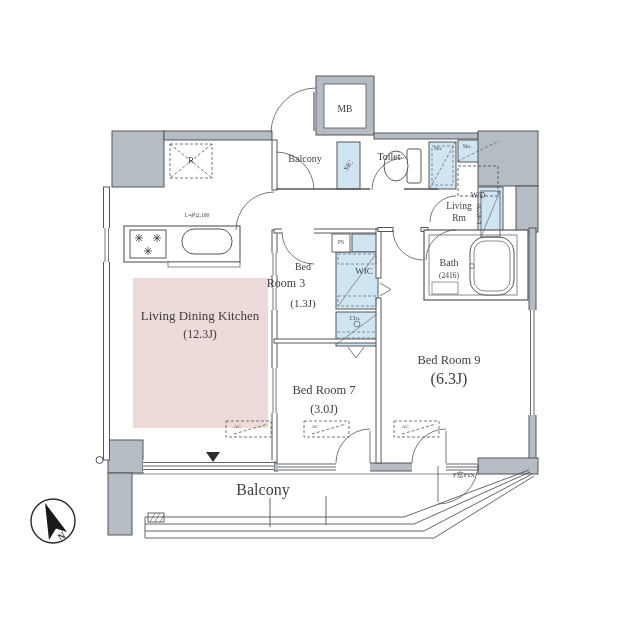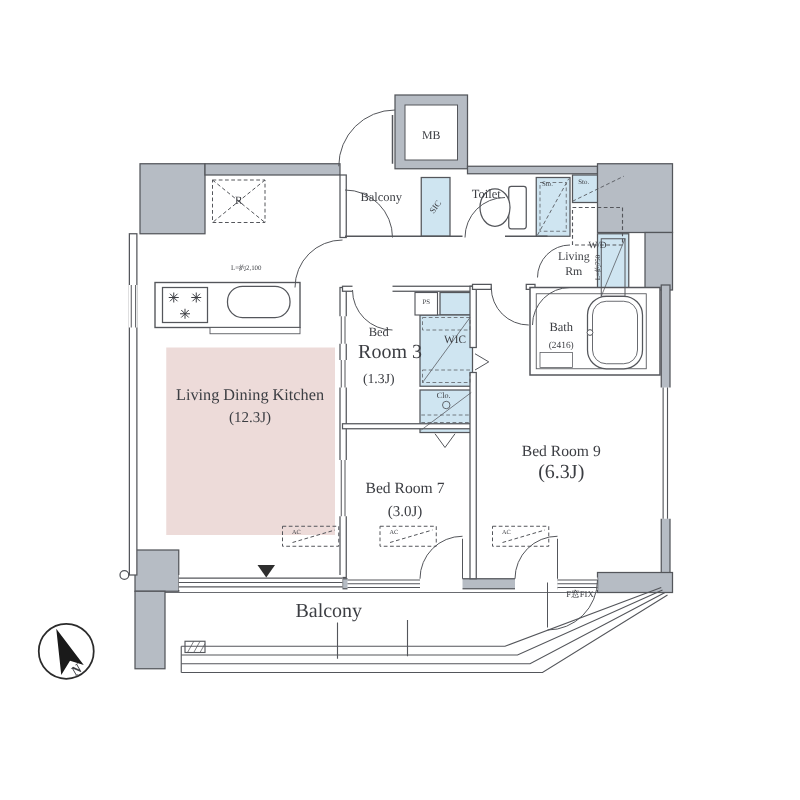--- a/index.html
+++ b/index.html
@@ -210,21 +210,21 @@
   <div class="lbl" style="left:200px;top:316px;font-size:13px">Living Dining Kitchen</div>
   <div class="lbl" style="left:200px;top:334px;font-size:12px">(12.3J)</div>
 
   <div class="lbl" style="left:449px;top:361px;font-size:12.5px">Bed Room 9</div>
   <div class="lbl" style="left:449px;top:379px;font-size:16px">(6.3J)</div>
 
   <div class="lbl" style="left:324px;top:391px;font-size:12.5px">Bed Room 7</div>
   <div class="lbl" style="left:324px;top:409px;font-size:12px">(3.0J)</div>
 
   <div class="lbl" style="left:303px;top:267px;font-size:10px">Bed</div>
-  <div class="lbl" style="left:312px;top:283px;font-size:16px">Room 3</div>
+  <div class="lbl" style="left:286px;top:283px;font-size:12px">Room 3</div>
   <div class="lbl" style="left:303px;top:304px;font-size:11px">(1.3J)</div>
 
   <div class="lbl" style="left:305px;top:159px;font-size:10px">Balcony</div>
   <div class="lbl" style="left:389px;top:157px;font-size:10px">Toilet</div>
   <div class="lbl rot55" style="left:349px;top:166px;font-size:7px">SIC</div>
   <div class="lbl" style="left:345px;top:110px;font-size:9.5px">MB</div>
   <div class="lbl" style="left:438px;top:149px;font-size:5.5px">Sto.</div>
   <div class="lbl" style="left:467px;top:147px;font-size:5.5px">Sto.</div>
   <div class="lbl" style="left:478px;top:196px;font-size:7.5px">W/D</div>
 

